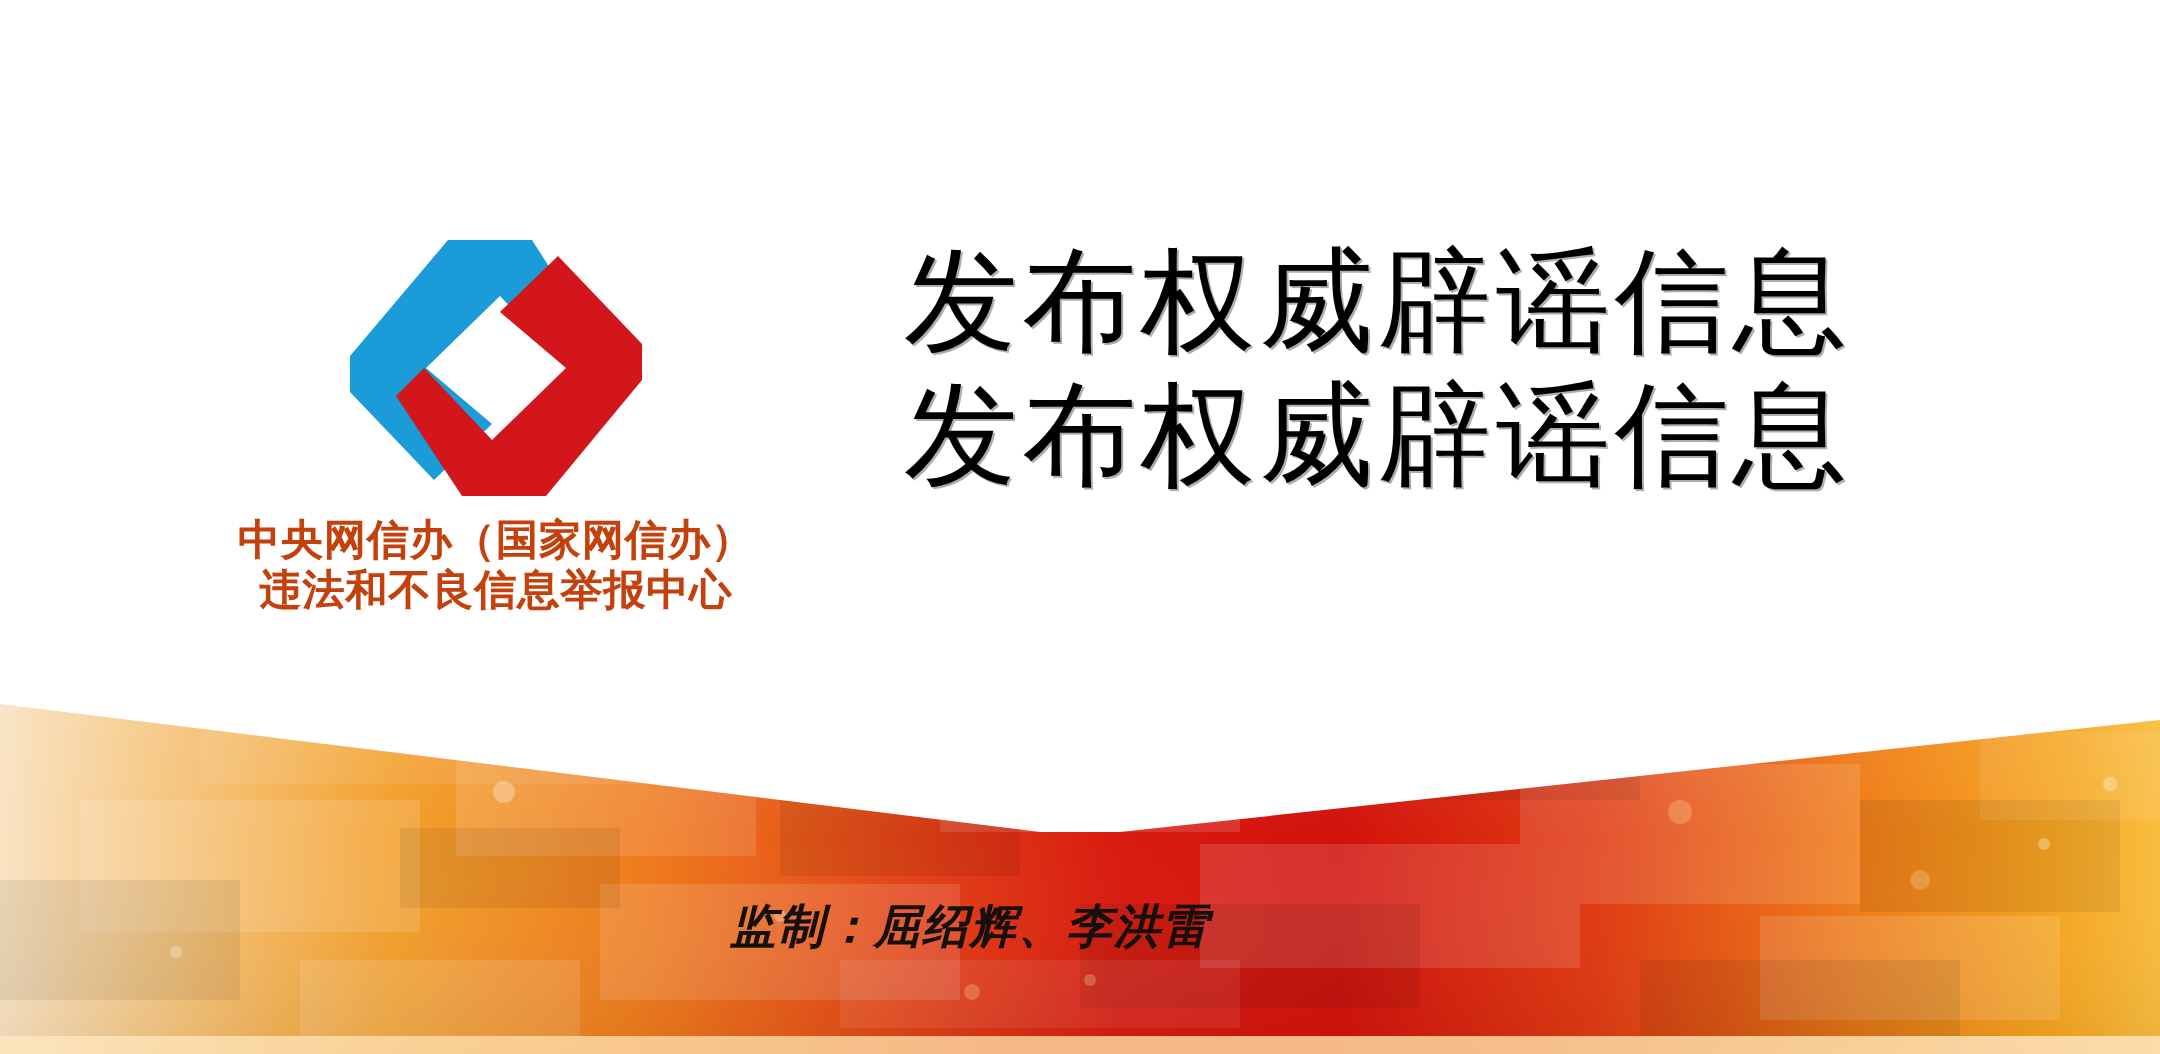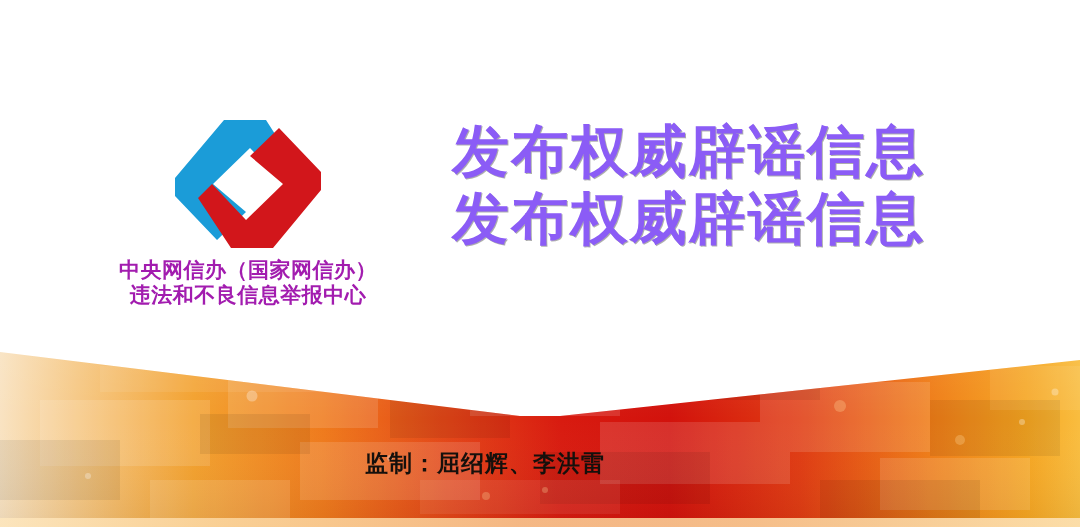--- a/index.html
+++ b/index.html
@@ -45,38 +45,38 @@
   #logo-text {
     margin-top: 8px;
     text-align: center;
     line-height: 1.18;
   }
   #logo-text .ln {
     display: block;
     font-family: "DejaVu Sans", "Liberation Sans", sans-serif;
     font-size: 21px;
     font-weight: 700;
-    color: #a21caf;
+    color: #c2410c;
     letter-spacing: 0.5px;
     white-space: nowrap;
   }
 
   
   #slogan {
     position: absolute;
     left: 452px;
     top: 118px;
     width: 500px;
   }
   #slogan .sl {
     display: block;
     font-family: "DejaVu Serif", "Liberation Serif", serif;
     font-size: 57px;
-    font-weight: 700;
-    color: #8b5cf6;
+    font-weight: 400;
+    color: #000000;
     line-height: 1.17;
     letter-spacing: 2.2px;
     white-space: nowrap;
     text-shadow: 1px 1px 0 rgba(20,20,20,0.35);
   }
 
   
   #banner {
     position: absolute;
     left: 0;
@@ -91,20 +91,21 @@
     position: absolute;
     left: 0;
     top: 443px;
     width: 970px;
     height: 40px;
     display: flex;
     align-items: center;
     justify-content: center;
     gap: 25px;
     pointer-events: none;
+    font-style: italic;
   }
   #credits .cr {
     font-family: "DejaVu Sans", "Liberation Sans", sans-serif;
     font-size: 23px;
     font-weight: 700;
     color: #15100c;
     letter-spacing: 1px;
     white-space: nowrap;
   }
 </style>

